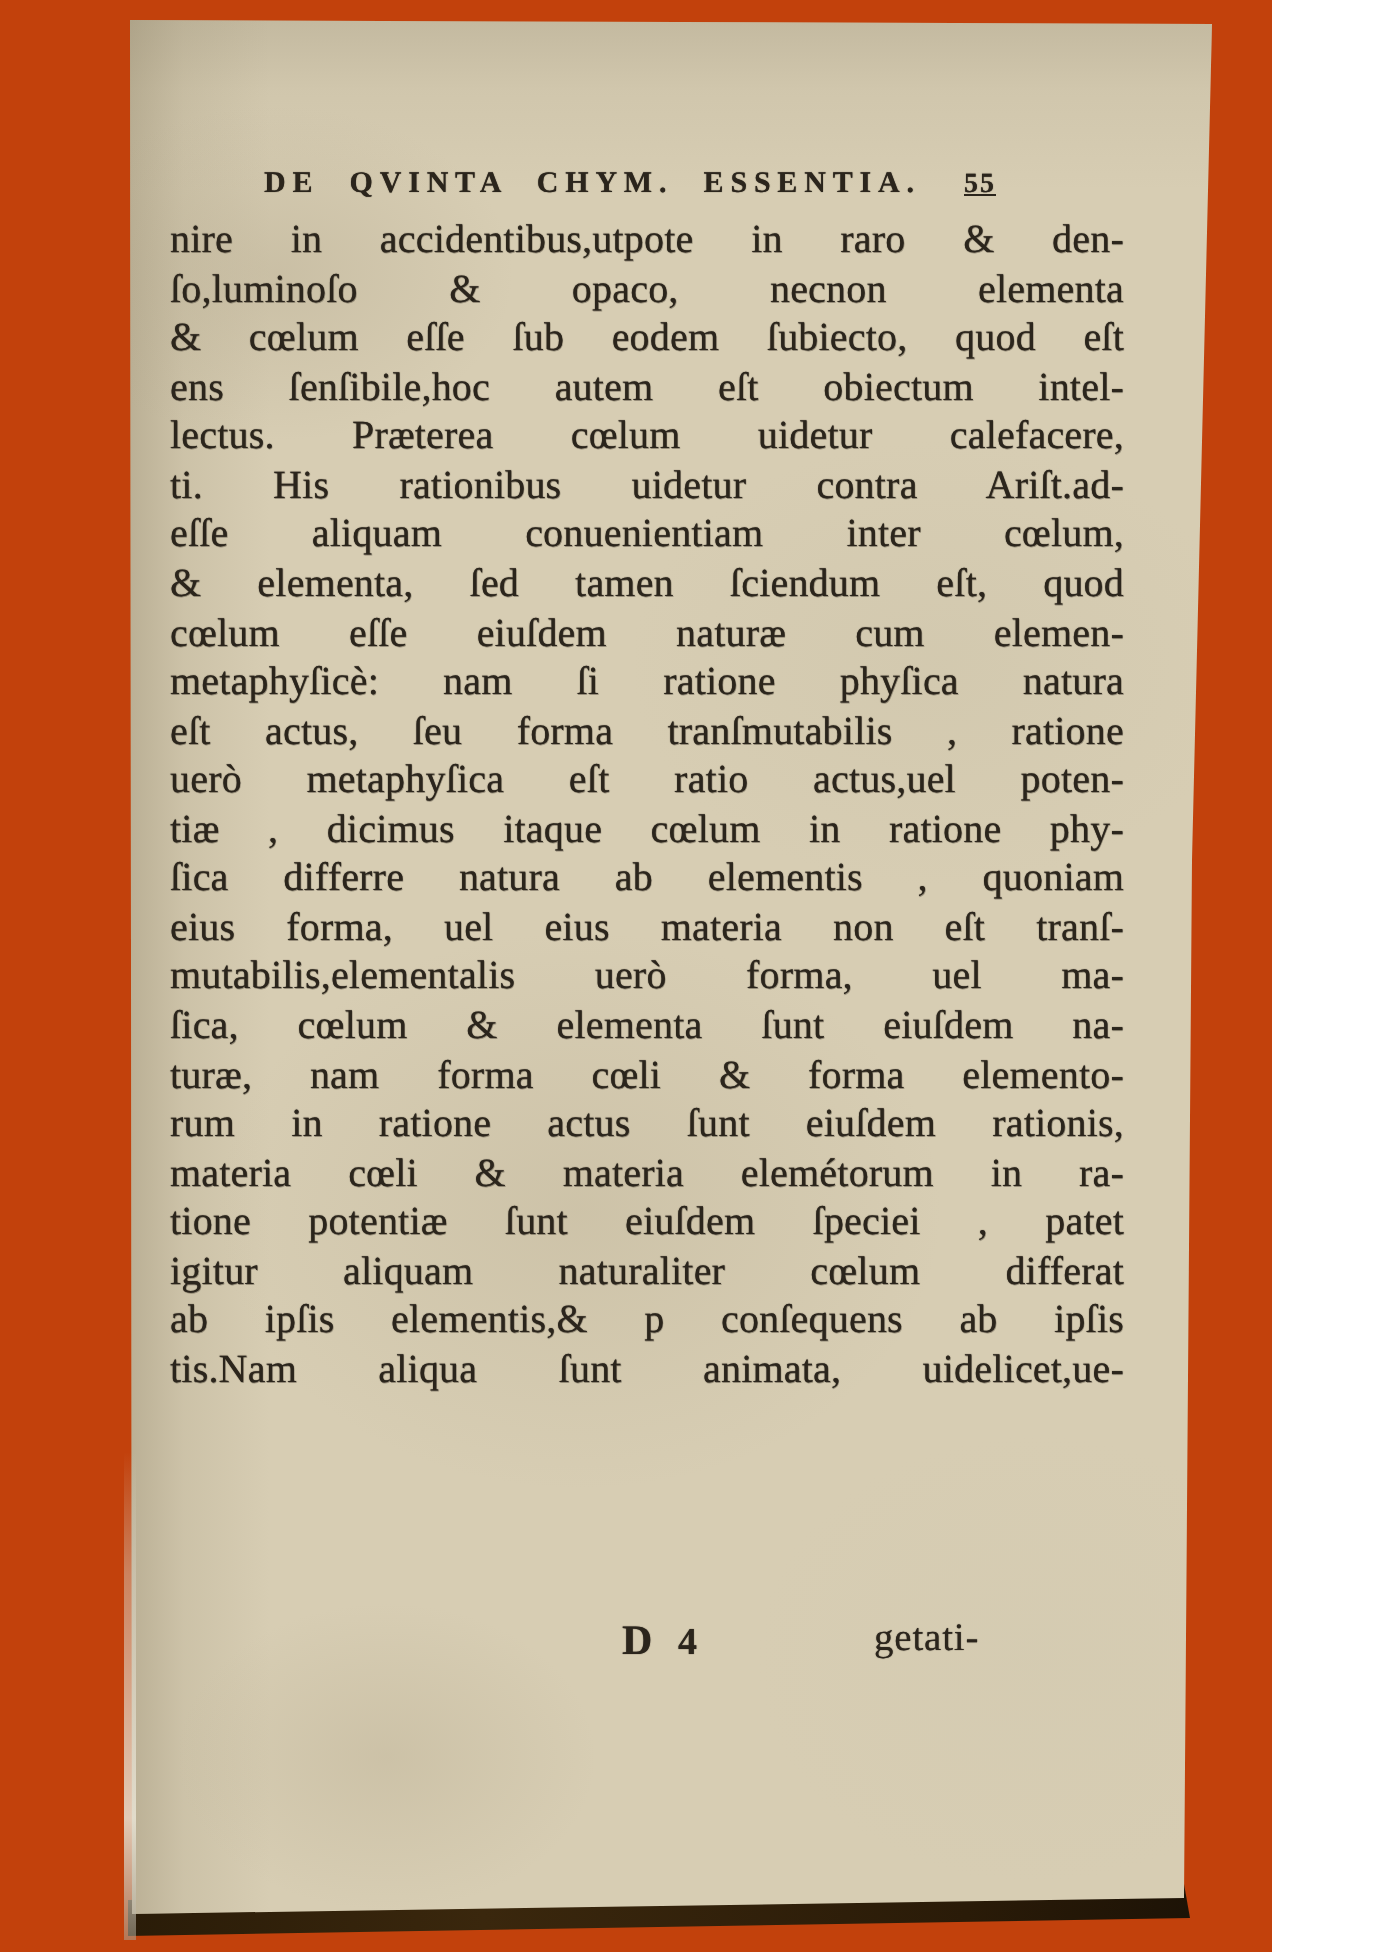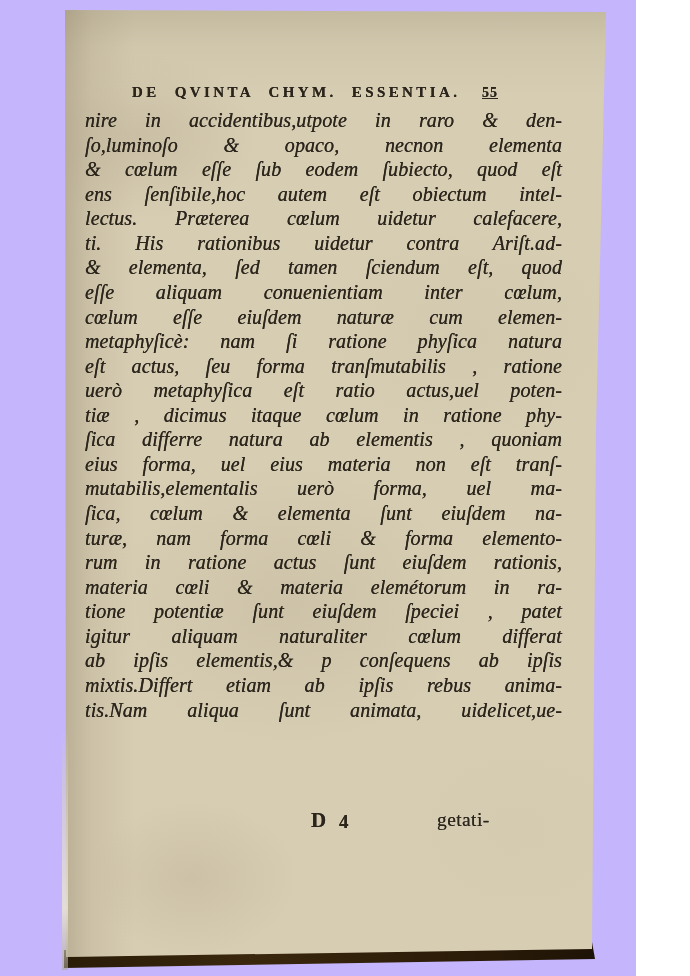--- a/index.html
+++ b/index.html
@@ -1,19 +1,19 @@
 <!DOCTYPE html>
 <html><head>
 <meta charset="utf-8">
 <style>
   html,body{margin:0;padding:0;background:#ffffff;}
   .stage{
     position:relative;
     width:690px;height:976px;
-    background:#c4b5fd;
+    background:#c2410c;
     overflow:hidden;
     font-family:"Liberation Serif","DejaVu Serif",serif;
   }
   
   .edge-shadow{
     position:absolute;left:0;top:0;width:690px;height:976px;
     clip-path:polygon(64px 950px,592px 942px,595px 959px,64px 968px);
     background:linear-gradient(90deg,#241806,#3a270d 35%,#2a1b08 70%,#120c04);
   }
   
@@ -55,21 +55,20 @@
   }
   .bodyline{
     height:24.57px;
     line-height:24.6px;
     font-size:20px;
     letter-spacing:0.1px;
     text-align:justify;
     text-align-last:justify;
     white-space:normal;
     text-shadow:0 0 0.55px rgba(43,37,28,0.85), 0.3px 0.3px 0 rgba(43,37,28,0.3);
-    font-style:italic;
   }
   .signature{
     position:absolute;left:85px;top:805px;width:477px;height:32px;
     text-shadow:0 0 0.55px rgba(43,37,28,0.85);
   }
   .sig-letter{position:absolute;left:226px;top:0;font-size:21px;font-weight:700;line-height:30px;}
   .sig-number{position:absolute;left:254px;top:2px;font-size:19px;font-weight:700;line-height:30px;}
   .catchword{position:absolute;left:352px;top:0;font-size:19.5px;line-height:30px;letter-spacing:0.4px;}
   
   .left-page-edge{
@@ -96,38 +95,37 @@
       <span class="page-number">55</span>
     </div>
 
     <div class="textblock">
       <div class="bodyline">nire in accidentibus,utpote in raro &amp; den-</div>
       <div class="bodyline">ſo,luminoſo &amp; opaco, necnon elementa</div>
       <div class="bodyline">&amp; cœlum eſſe ſub eodem ſubiecto, quod eſt</div>
       <div class="bodyline">ens ſenſibile,hoc autem eſt obiectum intel-</div>
       <div class="bodyline">lectus. Præterea cœlum uidetur calefacere,</div>
       <div class="bodyline">ti. His rationibus uidetur contra Ariſt.ad-</div>
+      <div class="bodyline">eſſe aliquam conuenientiam inter cœlum,</div>
       <div class="bodyline">&amp; elementa, ſed tamen ſciendum eſt, quod</div>
-      <div class="bodyline">eſſe aliquam conuenientiam inter cœlum,</div>
       <div class="bodyline">cœlum eſſe eiuſdem naturæ cum elemen-</div>
       <div class="bodyline">metaphyſicè: nam ſi ratione phyſica natura</div>
       <div class="bodyline">eſt actus, ſeu forma tranſmutabilis , ratione</div>
       <div class="bodyline">uerò metaphyſica eſt ratio actus,uel poten-</div>
       <div class="bodyline">tiæ , dicimus itaque cœlum in ratione phy-</div>
       <div class="bodyline">ſica differre natura ab elementis , quoniam</div>
       <div class="bodyline">eius forma, uel eius materia non eſt tranſ-</div>
       <div class="bodyline">mutabilis,elementalis uerò forma, uel ma-</div>
       <div class="bodyline">ſica, cœlum &amp; elementa ſunt eiuſdem na-</div>
       <div class="bodyline">turæ, nam forma cœli &amp; forma elemento-</div>
       <div class="bodyline">rum in ratione actus ſunt eiuſdem rationis,</div>
       <div class="bodyline">materia cœli &amp; materia elemétorum in ra-</div>
       <div class="bodyline">tione potentiæ ſunt eiuſdem ſpeciei , patet</div>
       <div class="bodyline">igitur aliquam naturaliter cœlum differat</div>
       <div class="bodyline">ab ipſis elementis,&amp; p conſequens ab ipſis</div>
-      <div class="bodyline">mixtis.Differt etiam ab ipſis rebus anima-</div>
       <div class="bodyline">tis.Nam aliqua ſunt animata, uidelicet,ue-</div>
     </div>
 
     <div class="signature">
       <span class="sig-letter">D</span>
       <span class="sig-number">4</span>
       <span class="catchword">getati-</span>
     </div>
 
   </div>

